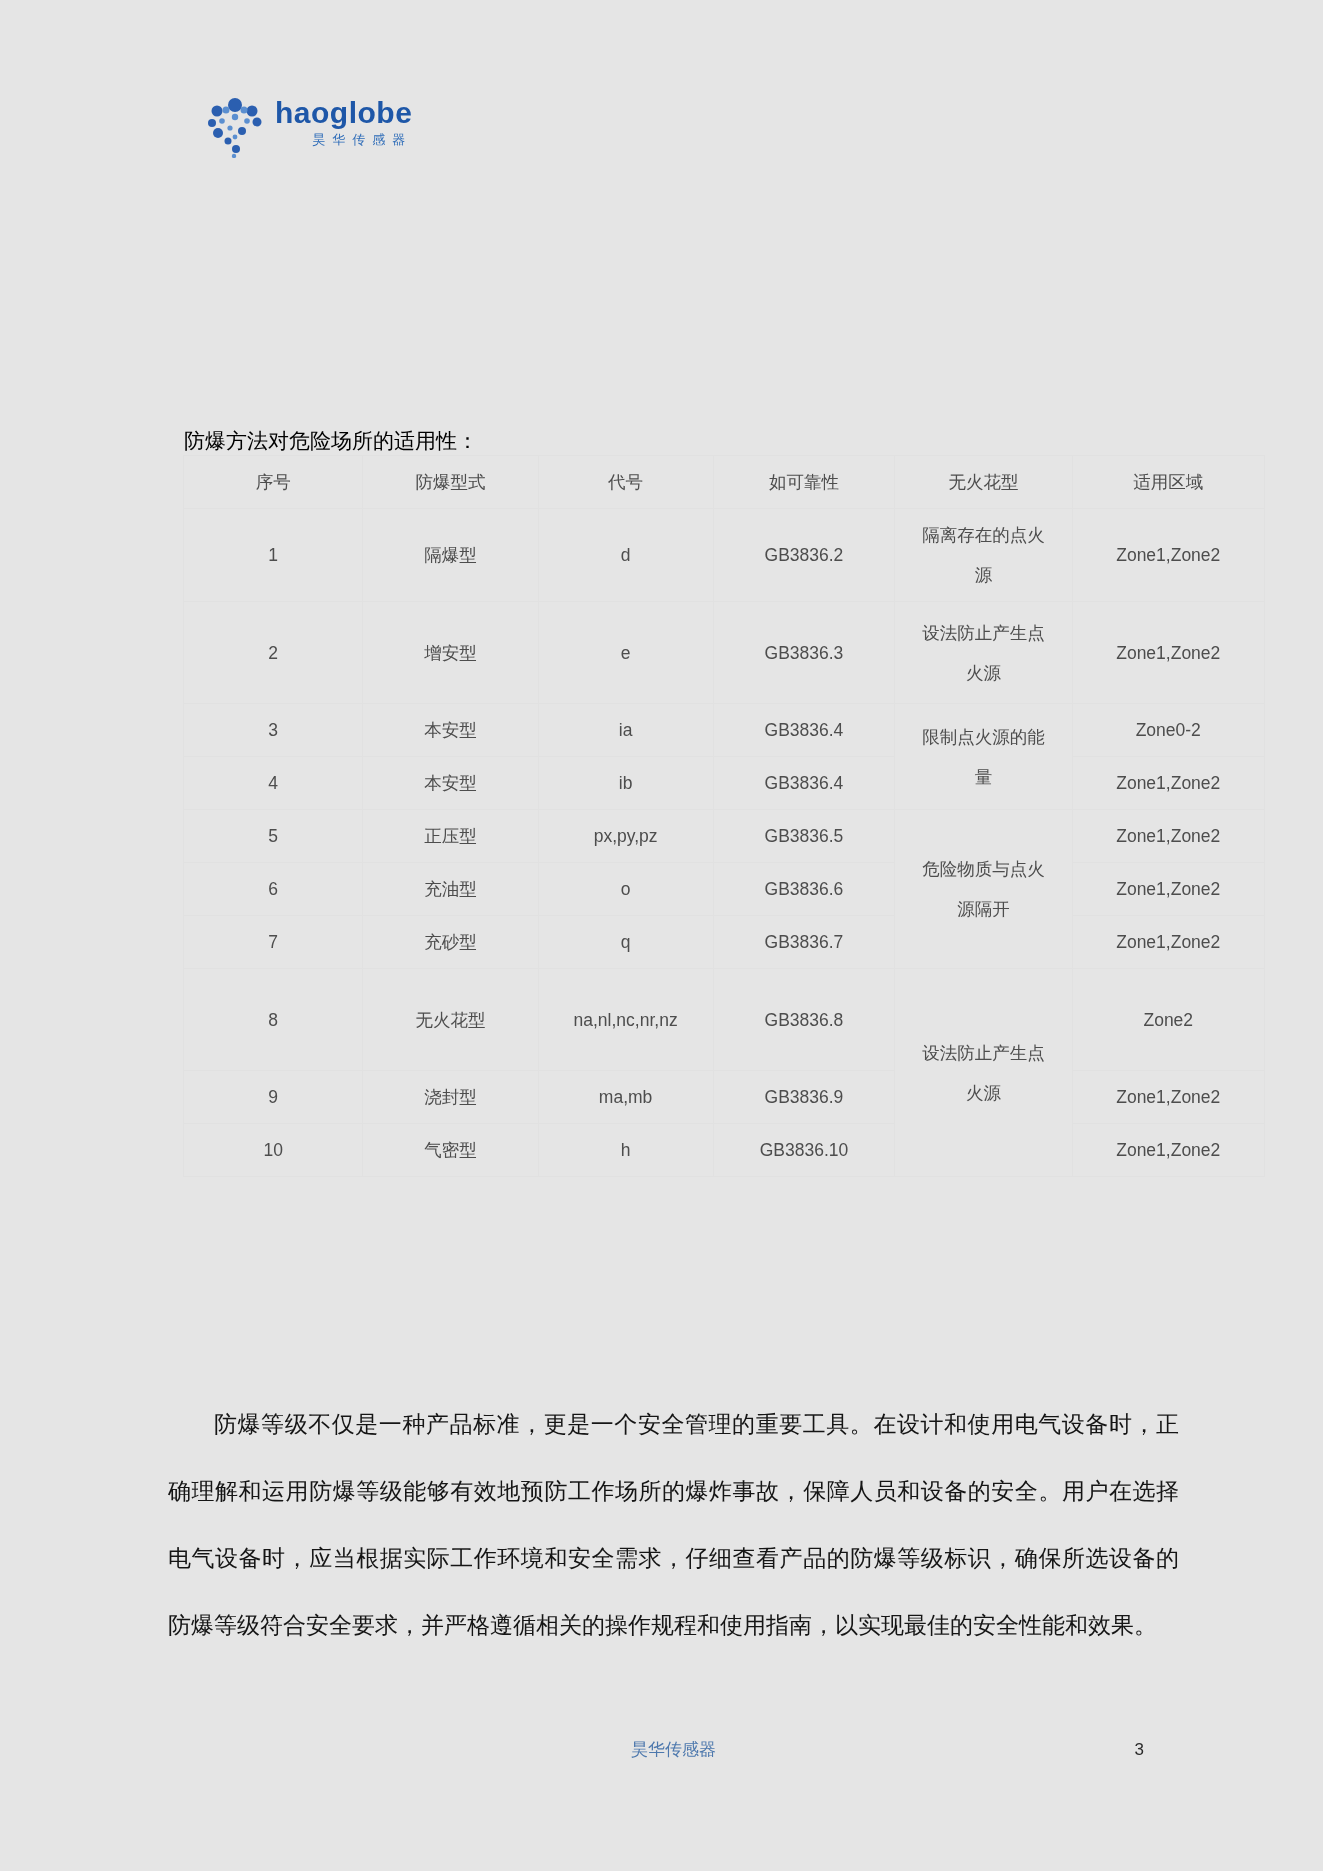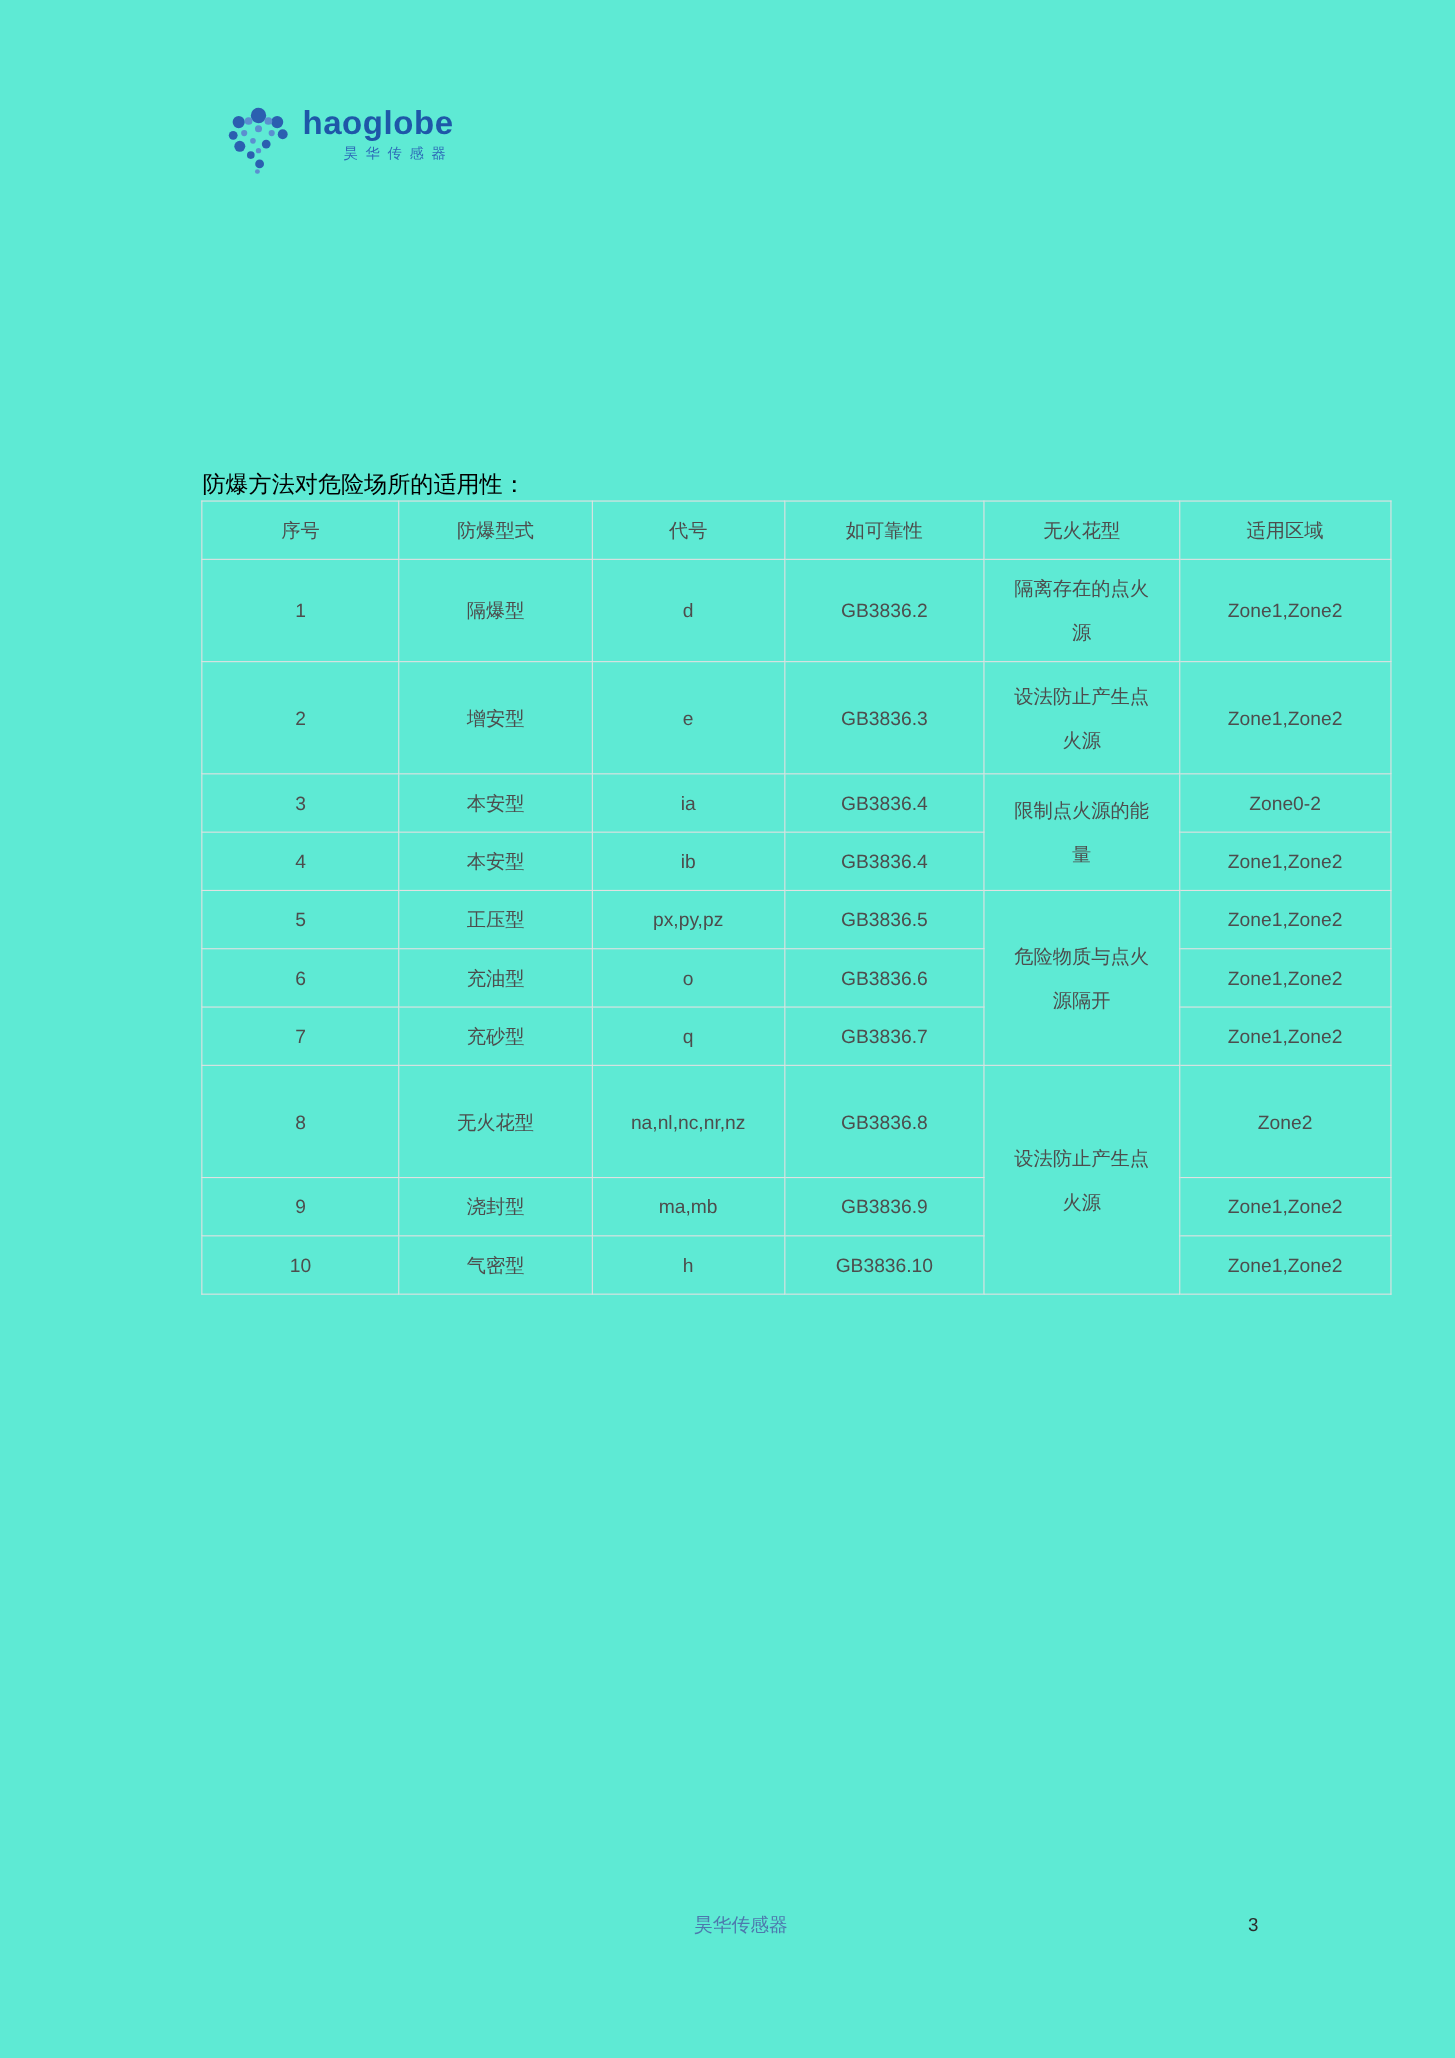--- a/index.html
+++ b/index.html
@@ -1,17 +1,17 @@
 <!DOCTYPE html>
 <html><head>
 <meta charset="utf-8">
 <style>
   html,body { margin:0; padding:0; background:#ffffff; }
   body { font-family:"Liberation Sans","DejaVu Sans",sans-serif; }
-  .page { position:relative; width:1323px; height:1871px; background:#5eead4; overflow:hidden; }
+  .page { position:relative; width:1323px; height:1871px; background:#e5e5e5; overflow:hidden; }
 
   
   .logo { position:absolute; left:205px; top:96px; display:flex; align-items:flex-start; }
   .logo svg { display:block; }
   .logo-text { margin-left:8px; }
   .brand { font-size:30px; font-weight:bold; color:#1e57a8; letter-spacing:0.5px; line-height:34px; }
   .brand-sub { font-size:13px; color:#2e6cb8; letter-spacing:7px; text-align:right; margin-top:1px; padding-left:28px; }
 
   
   .tline { position:absolute; left:168px; width:1011px; font-size:23px; color:#151515;
@@ -167,19 +167,20 @@
       <tr class="rh-s">
         <td>10</td>
         <td>气密型</td>
         <td>h</td>
         <td>GB3836.10</td>
         <td>Zone1,Zone2</td>
       </tr>
     </tbody>
   </table>
 
+  <p class="tline indent" style="top:1391px">防爆等级不仅是一种产品标准，更是一个安全管理的重要工具。在设计和使用电气设备时，正确理解和运用防爆等级能够有效地预防工作场所的爆炸事故，保障人员和设备的安全。用户在选择电气设备时，应当根据实际工作环境和安全需求，仔细查看产品的防爆等级标识，确保所选设备的防爆等级符合安全要求，并严格遵循相关的操作规程和使用指南，以实现最佳的安全性能和效果。</p>
 
   <footer class="footer">
     <span class="footer-brand">昊华传感器</span>
     <span class="footer-page">3</span>
   </footer>
 
 </div>
 
 </body></html>

